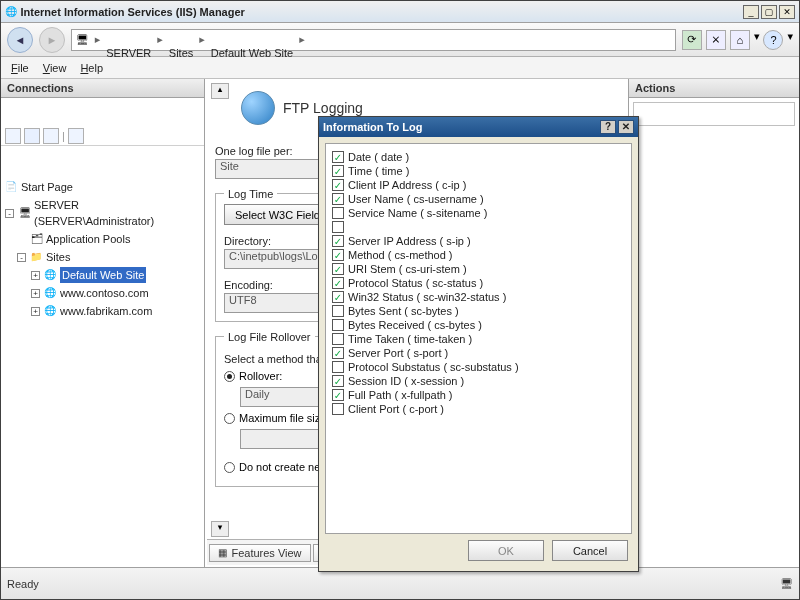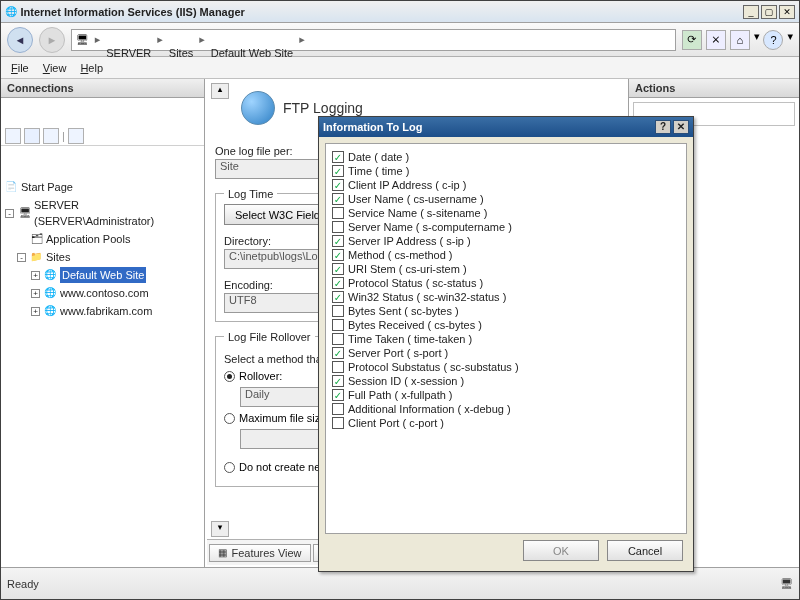--- a/index.html
+++ b/index.html
@@ -46,21 +46,21 @@
 .radio-dot{ width:11px;height:11px;border:1px solid #555;border-radius:50%;display:inline-flex;align-items:center;justify-content:center;}
 .radio-dot.on::after{content:"";width:5px;height:5px;background:#222;border-radius:50%;}
 .scroll-arrow{position:absolute;left:6px;width:18px;height:16px;border:1px solid #aaa;background:#eee;text-align:center;font-size:9px;}
 .tabs-bottom{position:absolute;bottom:2px;left:2px;right:2px;height:26px;display:flex;align-items:center;border-top:1px solid #b0b0b0;background:#f4f4f4;padding:2px;gap:2px;}
 .tab{border:1px solid #a0a0a0;background:linear-gradient(#fff,#e8e8e8);padding:2px 8px;display:flex;align-items:center;gap:4px;color:#333;}
 .actions{ width:170px; background:#fff;}
 .actions .empty-box{ margin:4px; height:24px; border:1px solid #c0c0c0;}
 .statusbar{ height:32px; border-top:1px solid #a0a0a0; background:linear-gradient(#f4f4f4,#e4e4e4); display:flex; align-items:center; padding:0 6px; color:#333;}
 .statusbar .sp{flex:1}
 
-.dialog{ position:absolute; left:318px; top:116px; width:376px; height:456px; border:1px solid #404040; background:#ece9d8; box-shadow:2px 2px 3px rgba(0,0,0,.3); display:flex; flex-direction:column;}
+.dialog{ position:absolute; left:318px; top:116px; width:321px; height:456px; border:1px solid #404040; background:#ece9d8; box-shadow:2px 2px 3px rgba(0,0,0,.3); display:flex; flex-direction:column;}
 .dialog .dlg-title{ height:20px; background:linear-gradient(#3a6ea5,#1c4e89); color:#fff; display:flex; align-items:center; padding:0 4px; font-weight:bold;}
 .dialog .dlg-title .sp{flex:1}
 .dialog .dlg-title .tb{width:16px;height:14px;border:1px solid #2a4e79;background:#d4d0c8;color:#222;margin-left:2px;text-align:center;font-size:10px;line-height:12px;}
 .dialog .dlg-body{ flex:1; background:#fff; margin:6px; border:1px solid #a0a0a0; padding:6px; overflow:auto;}
 .dialog .dlg-row{ display:flex; align-items:center; gap:4px; padding:1px 0; color:#222;}
 .dialog .dlg-row .ck{width:12px;height:12px;border:1px solid #555;display:inline-flex;align-items:center;justify-content:center;font-size:10px;color:#1a4;}
 .dialog .dlg-btns{ display:flex; justify-content:flex-end; gap:8px; padding:0 10px 10px;}
 .dialog .dlg-btns .btn{ width:76px; color:#888;}
 .dialog .dlg-btns .btn.cancel{ color:#222;}
 .small-ic{font-size:10px;}
@@ -249,21 +249,20 @@
       <div class="dlg-row">
         <span class="ck">✓</span>
         <span>User Name ( cs-username )</span>
       </div>
       <div class="dlg-row">
         <span class="ck"></span>
         <span>Service Name ( s-sitename )</span>
       </div>
       <div class="dlg-row">
         <span class="ck"></span>
-        <span>Server Name ( s-computername )</span>
       </div>
       <div class="dlg-row">
         <span class="ck">✓</span>
         <span>Server IP Address ( s-ip )</span>
       </div>
       <div class="dlg-row">
         <span class="ck">✓</span>
         <span>Method ( cs-method )</span>
       </div>
       <div class="dlg-row">
@@ -298,24 +297,20 @@
         <span class="ck"></span>
         <span>Protocol Substatus ( sc-substatus )</span>
       </div>
       <div class="dlg-row">
         <span class="ck">✓</span>
         <span>Session ID ( x-session )</span>
       </div>
       <div class="dlg-row">
         <span class="ck">✓</span>
         <span>Full Path ( x-fullpath )</span>
-      </div>
-      <div class="dlg-row">
-        <span class="ck"></span>
-        <span>Additional Information ( x-debug )</span>
       </div>
       <div class="dlg-row">
         <span class="ck"></span>
         <span>Client Port ( c-port )</span>
       </div>
     </div>
   <div class="dlg-btns">
     <button class="btn">OK</button>
     <button class="btn cancel">Cancel</button>
   </div>

